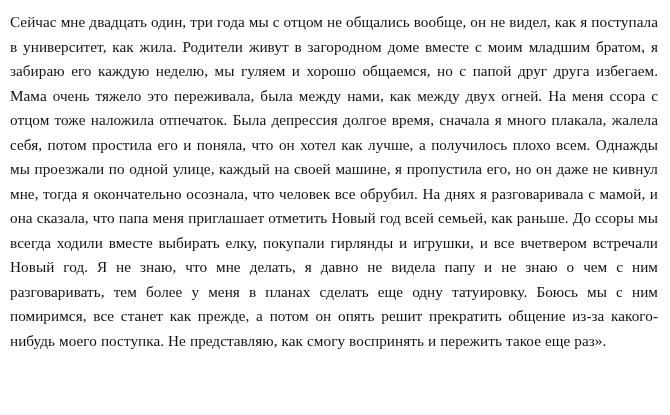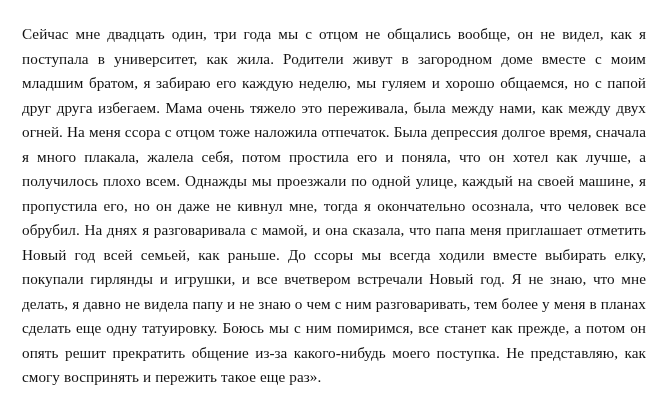--- a/index.html
+++ b/index.html
@@ -21,21 +21,21 @@
     padding: 6px 8px 0 6px;
     background: #ffffff;
   }
   .article-text {
     font-family: "Liberation Serif", serif;
     font-size: 15.2px;
     line-height: 24.5px;
     text-align: justify;
     text-justify: inter-word;
     color: #111111;
-    margin: 16px;
+    margin: 4px;
     letter-spacing: 0.05px;
     word-spacing: 0.2px;
     hyphens: none;
   }
 </style>
 </head>
 <body>
 
 <div class="page">
   <p class="article-text">Сейчас мне двадцать один, три года мы с отцом не общались вообще, он не видел, как я поступала в университет, как жила. Родители живут в загородном доме вместе с моим младшим братом, я забираю его каждую неделю, мы гуляем и хорошо общаемся, но с папой друг друга избегаем. Мама очень тяжело это переживала, была между нами, как между двух огней. На меня ссора с отцом тоже наложила отпечаток. Была депрессия долгое время, сначала я много плакала, жалела себя, потом простила его и поняла, что он хотел как лучше, а получилось плохо всем. Однажды мы проезжали по одной улице, каждый на своей машине, я пропустила его, но он даже не кивнул мне, тогда я окончательно осознала, что человек все обрубил. На днях я разговаривала с мамой, и она сказала, что папа меня приглашает отметить Новый год всей семьей, как раньше. До ссоры мы всегда ходили вместе выбирать елку, покупали гирлянды и игрушки, и все вчетвером встречали Новый год. Я не знаю, что мне делать, я давно не видела папу и не знаю о чем с ним разговаривать, тем более у меня в планах сделать еще одну татуировку. Боюсь мы с ним помиримся, все станет как прежде, а потом он опять решит прекратить общение из-за какого-нибудь моего поступка. Не представляю, как смогу воспринять и пережить такое еще раз».</p>

